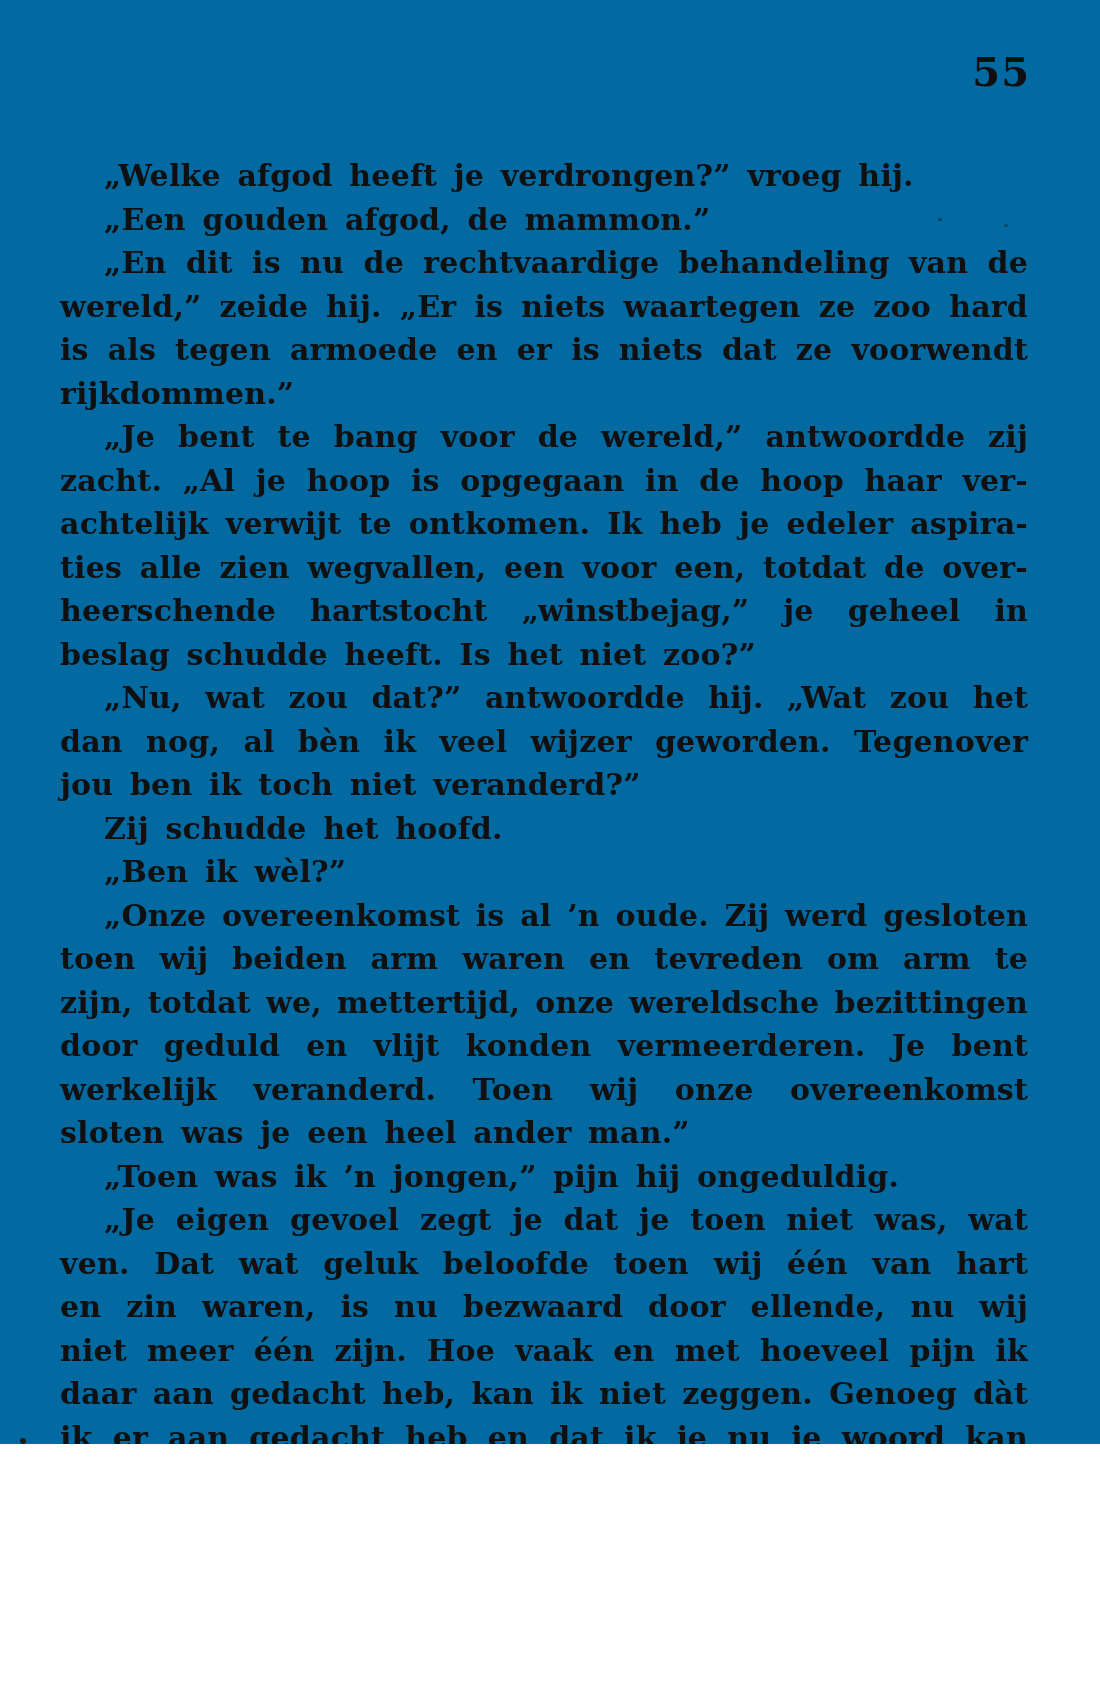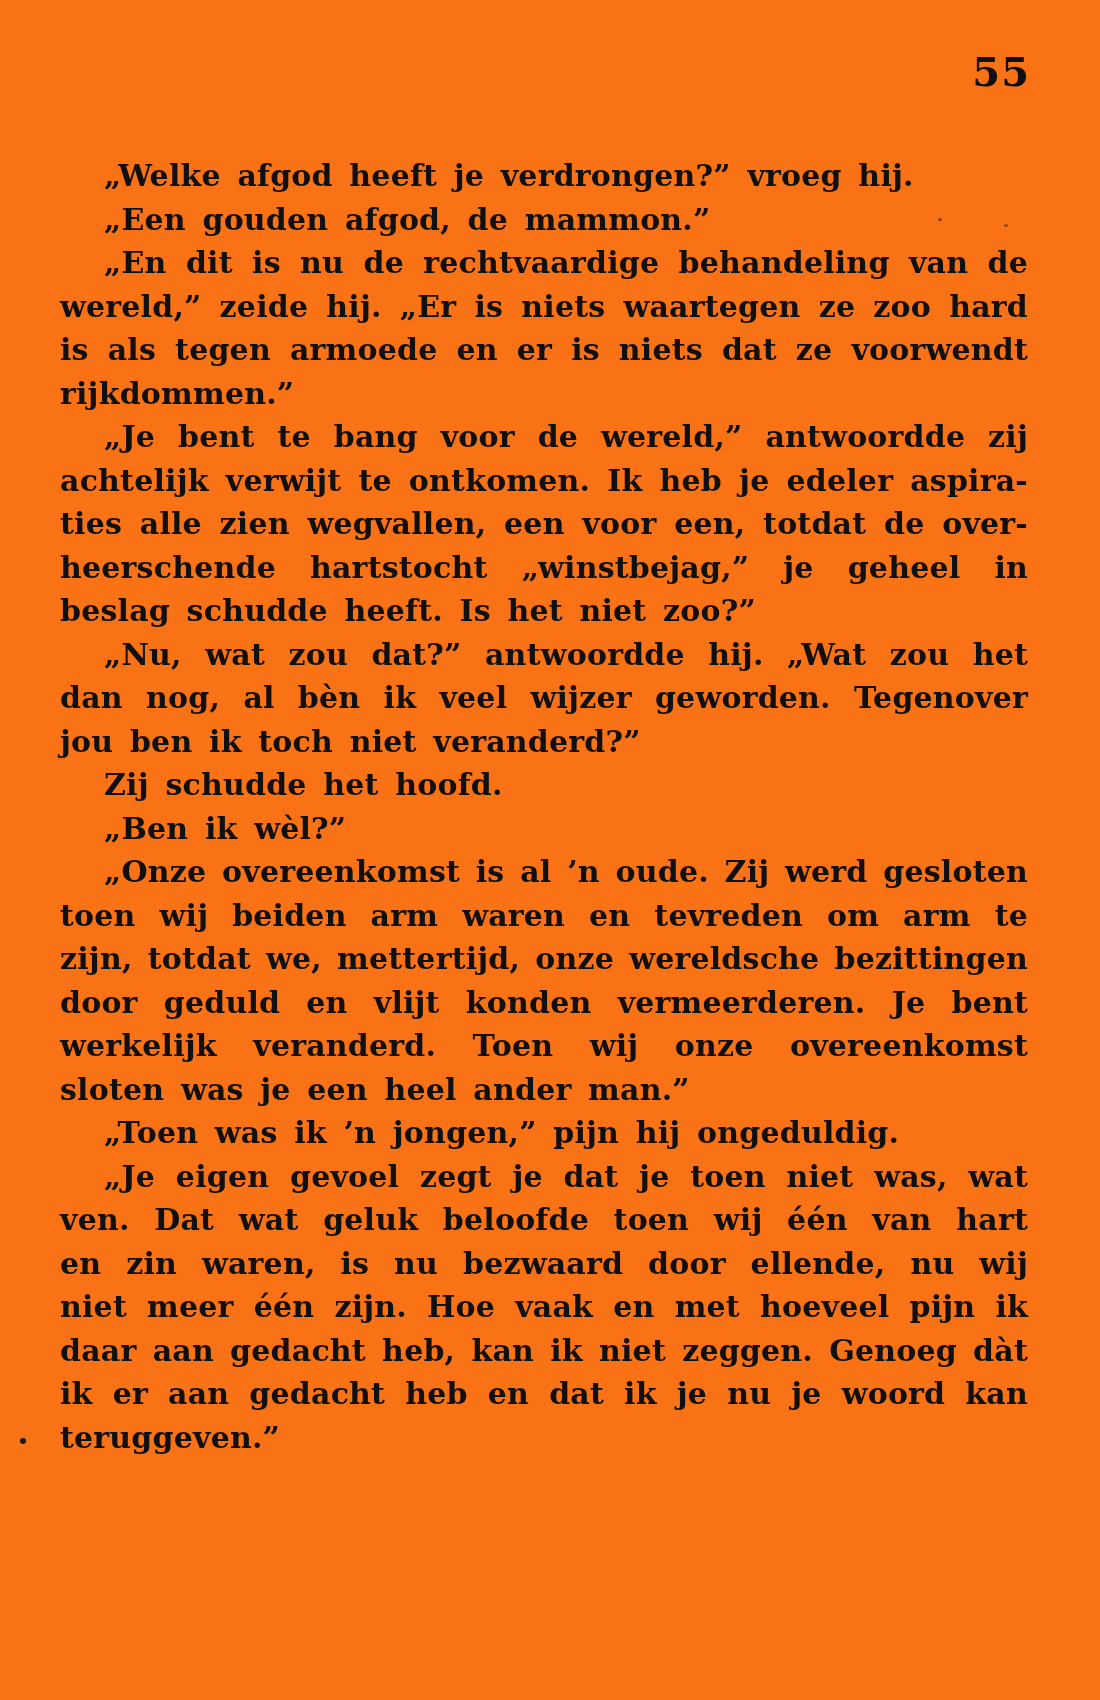--- a/index.html
+++ b/index.html
@@ -3,22 +3,22 @@
 <meta charset="utf-8">
 <style>
   html, body {
     margin: 0;
     padding: 0;
     background: #ffffff;
   }
   .page {
     position: relative;
     width: 1100px;
-    height: 1700px;
-    background: #f97316;
+    height: 1444px;
+    background: #0369a1;
     overflow: hidden;
     font-family: "DejaVu Serif", serif;
     color: #101010;
   }
   .page-number {
     position: absolute;
     top: 52px;
     right: 70px;
     font-size: 40px;
     font-weight: bold;
@@ -67,20 +67,21 @@
   <div class="page-number">55</div>
 
   <div class="text-block" id="text-block">
       <div class="line ind">„Welke afgod heeft je verdrongen?” vroeg hij.</div>
       <div class="line ind">„Een gouden afgod, de mammon.”</div>
       <div class="line just ind">„En dit is nu de rechtvaardige behandeling van de</div>
       <div class="line just">wereld,” zeide hij. „Er is niets waartegen ze zoo hard</div>
       <div class="line just">is als tegen armoede en er is niets dat ze voorwendt</div>
       <div class="line">rijkdommen.”</div>
       <div class="line just ind">„Je bent te bang voor de wereld,” antwoordde zij</div>
+      <div class="line just">zacht. „Al je hoop is opgegaan in de hoop haar ver-</div>
       <div class="line just">achtelijk verwijt te ontkomen. Ik heb je edeler aspira-</div>
       <div class="line just">ties alle zien wegvallen, een voor een, totdat de over-</div>
       <div class="line just">heerschende hartstocht „winstbejag,” je geheel in</div>
       <div class="line">beslag schudde heeft. Is het niet zoo?”</div>
       <div class="line just ind">„Nu, wat zou dat?” antwoordde hij. „Wat zou het</div>
       <div class="line just">dan nog, al bèn ik veel wijzer geworden. Tegenover</div>
       <div class="line">jou ben ik toch niet veranderd?”</div>
       <div class="line ind">Zij schudde het hoofd.</div>
       <div class="line ind">„Ben ik wèl?”</div>
       <div class="line just ind">„Onze overeenkomst is al ’n oude. Zij werd gesloten</div>

